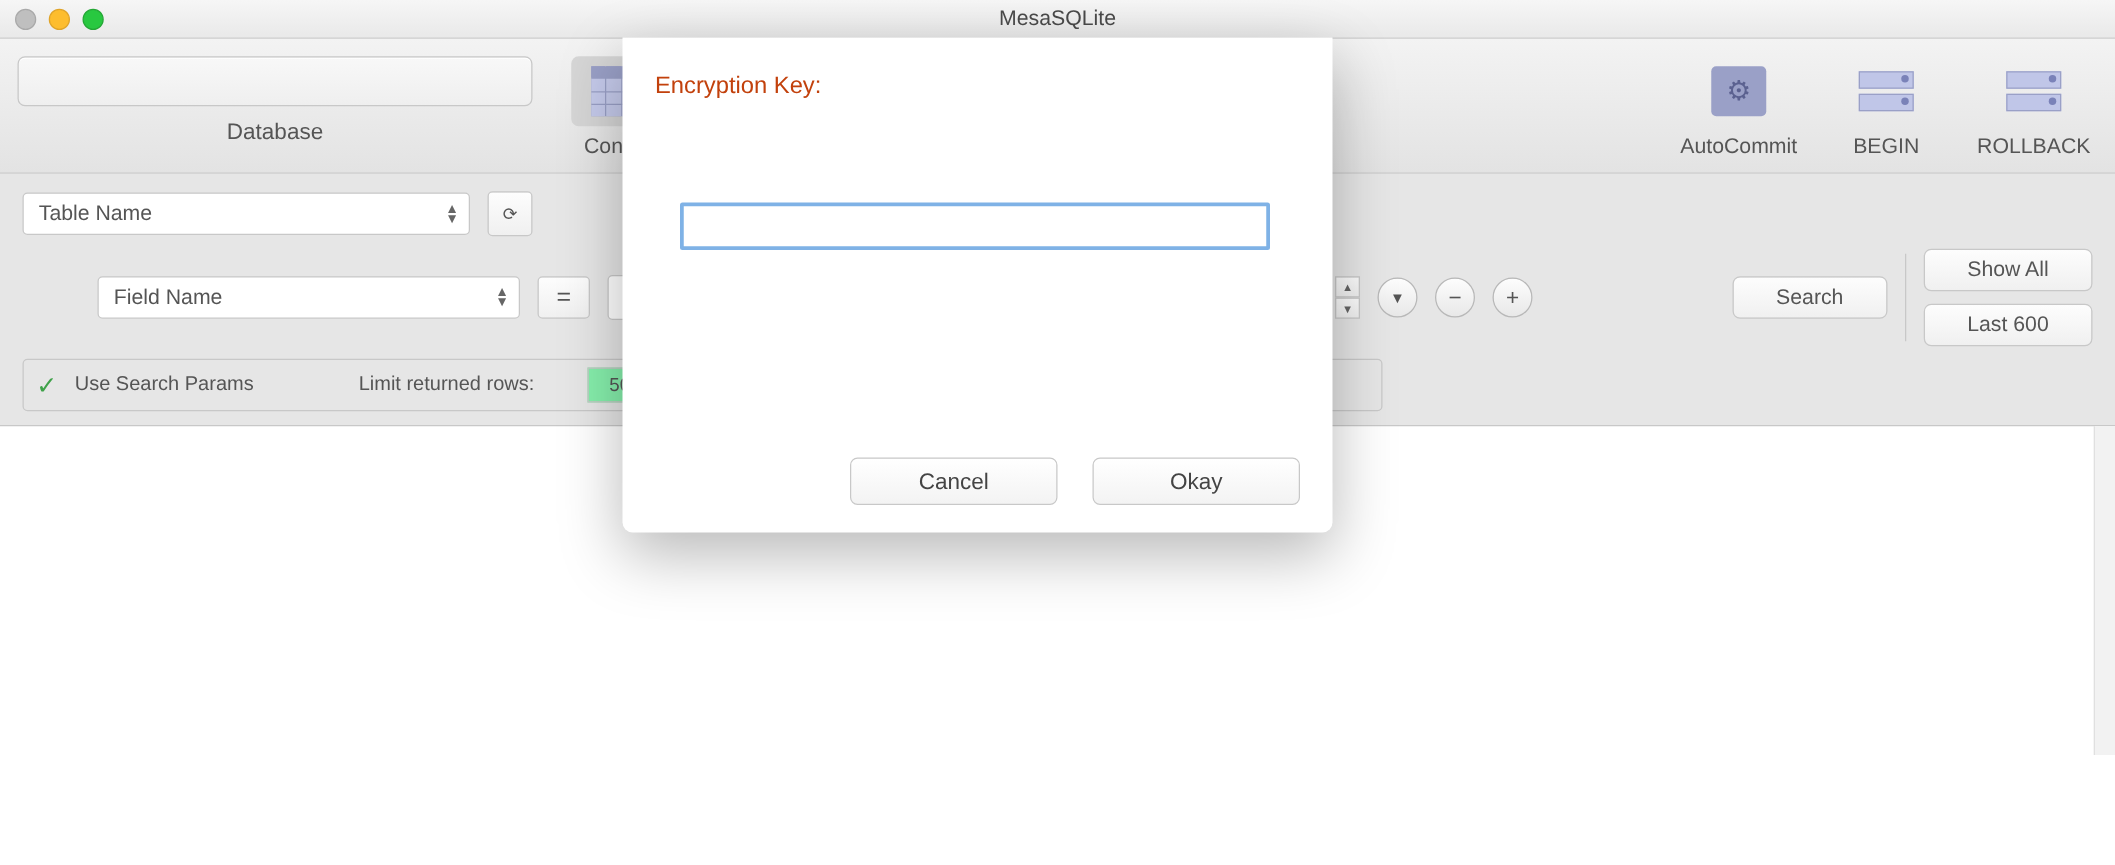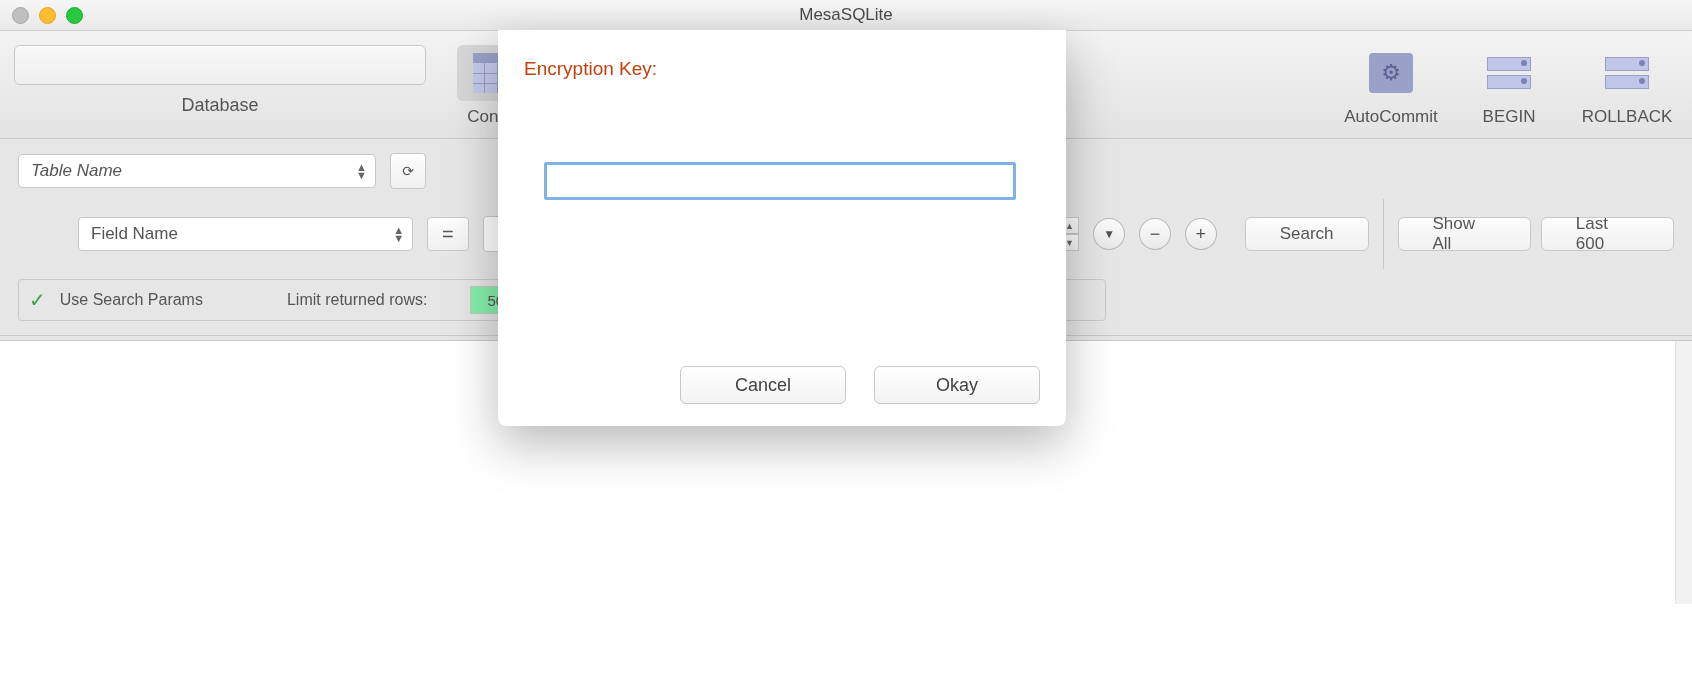--- a/index.html
+++ b/index.html
@@ -203,21 +203,21 @@
               <span></span>
             </div>
           </div>
         <div class="lbl">ROLLBACK</div>
       </div>
     </div>
   </div>
 
   <div class="filterbar">
     <div class="row1">
-      <div class="selectlike" style="width:336px;font-style:italic;">
+      <div class="selectlike" style="width:336px;">
         <span>Table Name</span>
         <span class="arrows">
             <span>▲</span>
             <span>▼</span>
           </span>
       </div>
       <div class="iconbtn">
         <span>⟳</span>
       </div>
     </div>
@@ -250,21 +250,21 @@
 
       <div style="flex:1"></div>
 
       <div style="display:flex;align-items:center;">
         <div style="display:flex;flex-direction:column;gap:10px;align-items:flex-end;">
           <div class="pillbtn">
               <span>Search</span>
             </div>
         </div>
         <div class="v-divider"></div>
-        <div style="display:flex;flex-direction:row;gap:10px;">
+        <div style="display:flex;flex-direction:column;gap:10px;">
           <div class="pillbtn">
               <span>Show All</span>
             </div>
           <div class="pillbtn">
               <span>Last 600</span>
             </div>
         </div>
       </div>
     </div>
 

